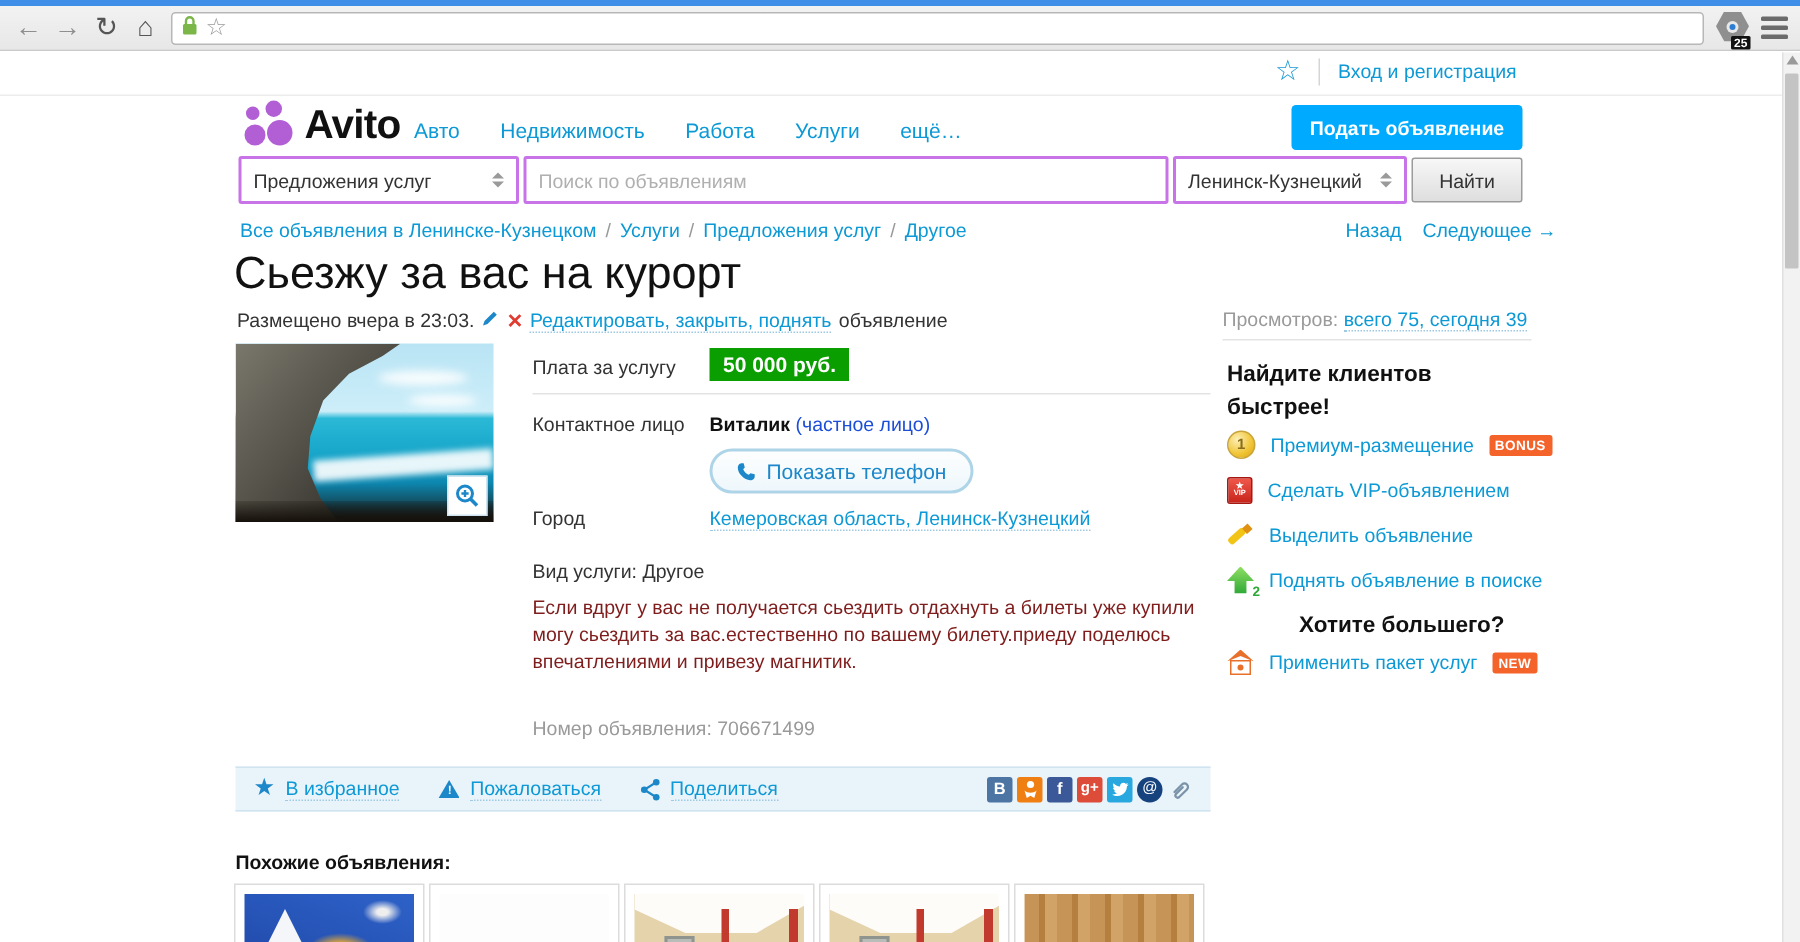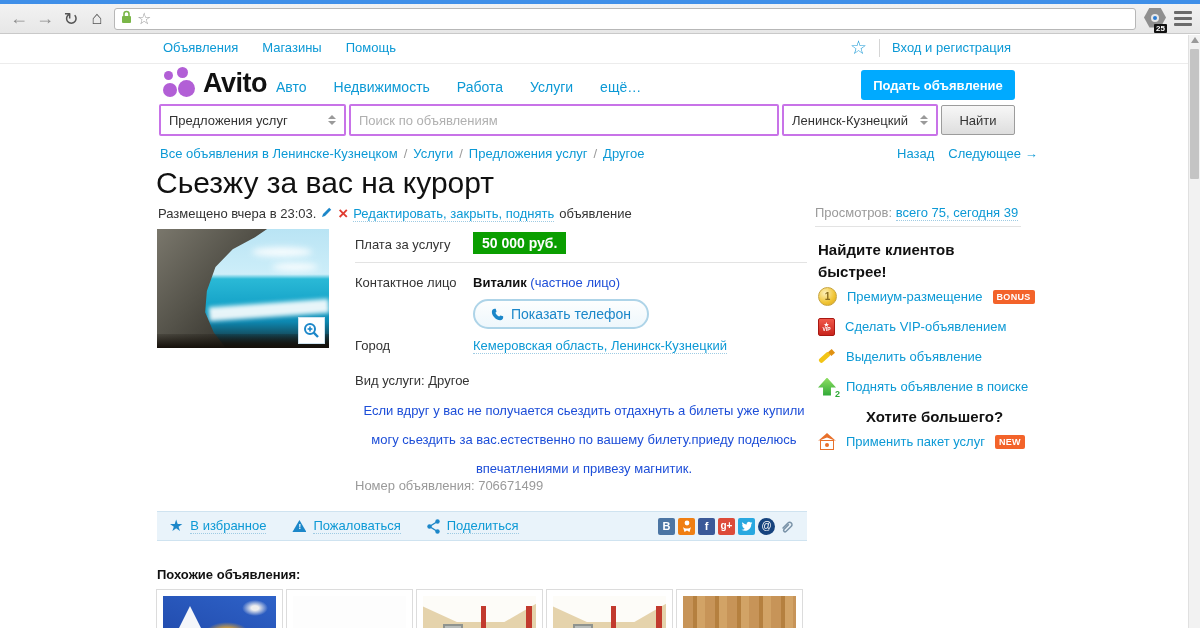--- a/index.html
+++ b/index.html
@@ -112,21 +112,21 @@
   .fval { position:absolute; left:473px; }
   .price-badge { position:absolute; top:232px; left:473px; background:#0a9e00; color:#fff;
     font-weight:bold; font-size:14px; padding:3px 9px; }
   .divider2 { position:absolute; top:262px; left:355px; width:452px; border-top:1px solid #e3e3e3; }
   .contact-name { font-weight:bold; color:#111; }
   .contact-type { color:#1d4ed8; }
   .phone-btn { position:absolute; top:299px; left:473px; height:30px; padding:0 16px;
     background:linear-gradient(#fdfefe,#eef7fc); border:2px solid #aed4e8; border-radius:16px;
     color:#1c87c9; font-size:14px; display:flex; align-items:center; gap:7px; cursor:pointer; font-family:inherit; }
   .service-line { position:absolute; top:373px; left:355px; }
-  .desc { position:absolute; top:396px; left:355px; width:458px; line-height:29px; color:#1d4ed8;text-align:center; }
+  .desc { position:absolute; top:396px; left:355px; width:458px; line-height:18px; color:#7f1d1d; }
   .adnum { position:absolute; top:478px; left:355px; color:#9a9a9a; }
 
   
   .actionbar { position:absolute; top:511px; left:157px; width:650px; height:30px;
     background:#e9f3fa; border-top:1px solid #cfe3f0; border-bottom:1px solid #cfe3f0;
     display:flex; align-items:center; padding:0 12px; gap:26px; }
   .ab-item { display:flex; align-items:center; gap:7px; cursor:pointer; }
   .ab-star { color:#1c87c9; font-size:16px; line-height:1; }
   .warn-tri { position:relative; width:14px; height:12px; background:#1c87c9;
     clip-path:polygon(50% 0,100% 100%,0 100%); }
@@ -229,25 +229,20 @@
         <i></i>
         <i></i>
       </div>
   </div>
 
   <div class="scrollbar">
     <div class="sb-up"></div>
     <div class="sb-thumb"></div>
   </div>
 
-  <div class="topnav">
-    <a>Объявления</a>
-    <a>Магазины</a>
-    <a>Помощь</a>
-  </div>
   <div class="login-zone">
     <span class="fav-star">☆</span>
     <span class="v-div"></span>
     <a class="link">Вход и регистрация</a>
   </div>
   <div class="hr1"></div>
 
   <div class="logo">
     <span class="logo-dots">
         <i class="ld1"></i>

